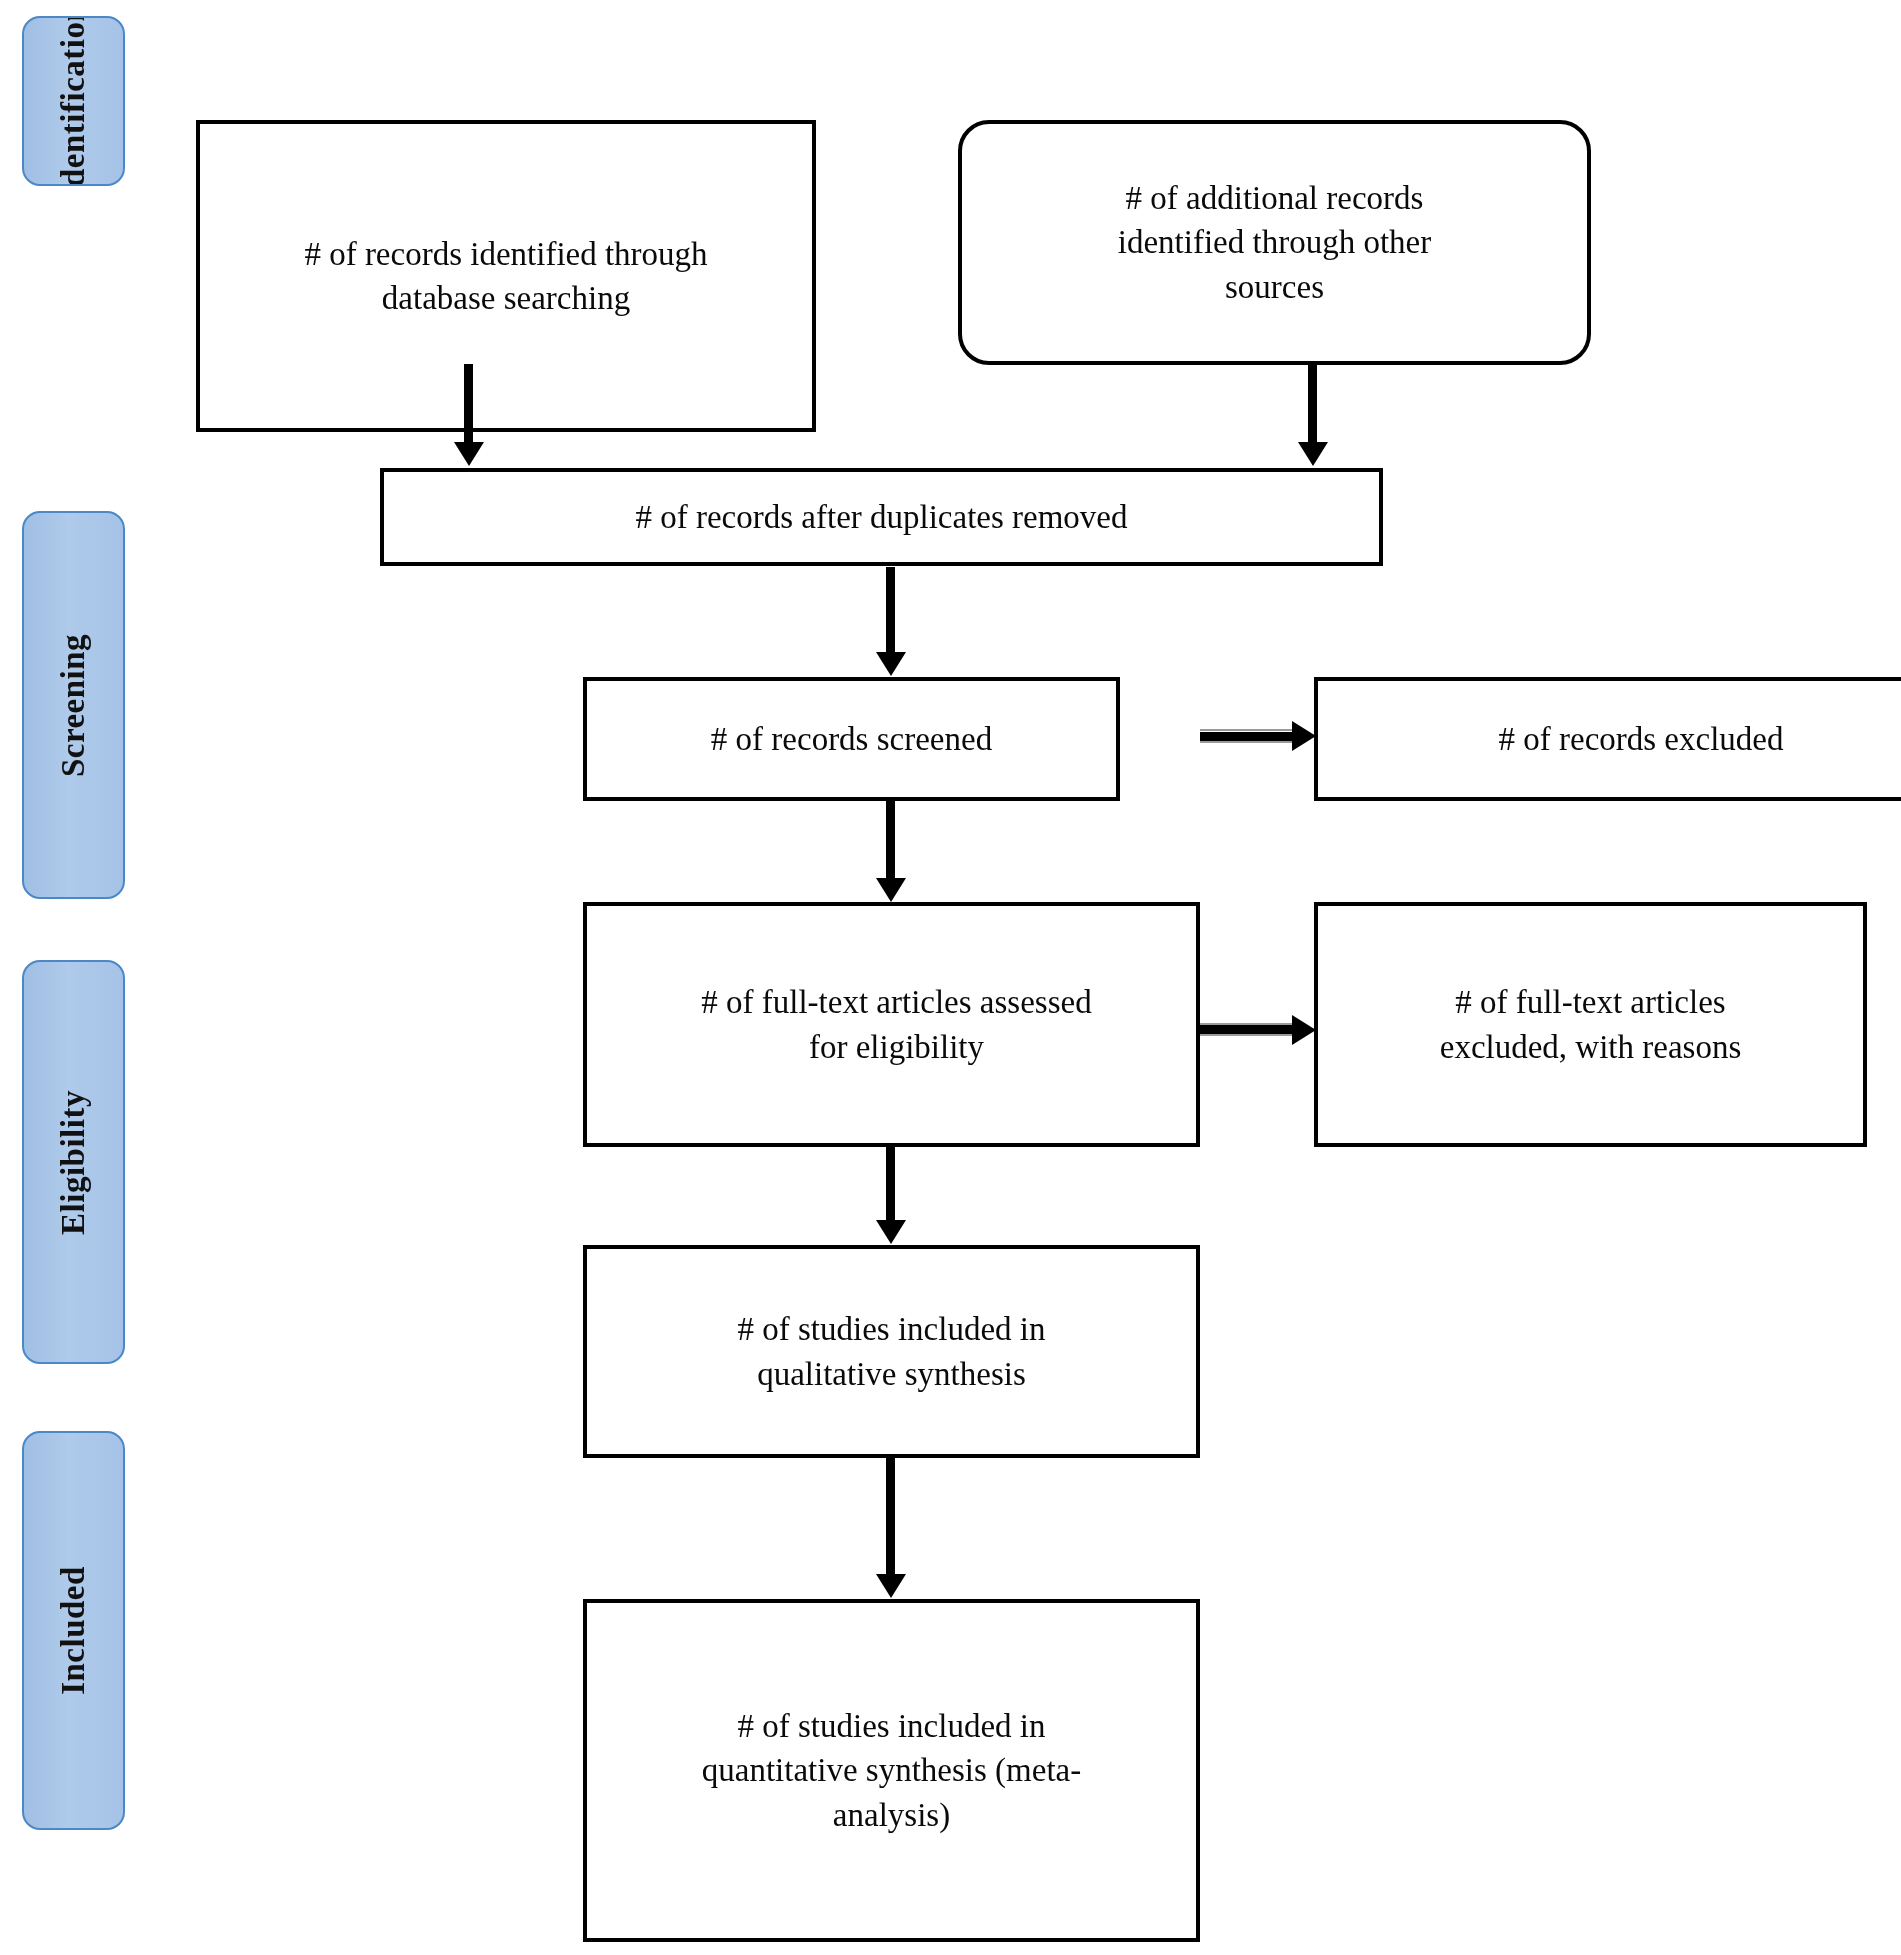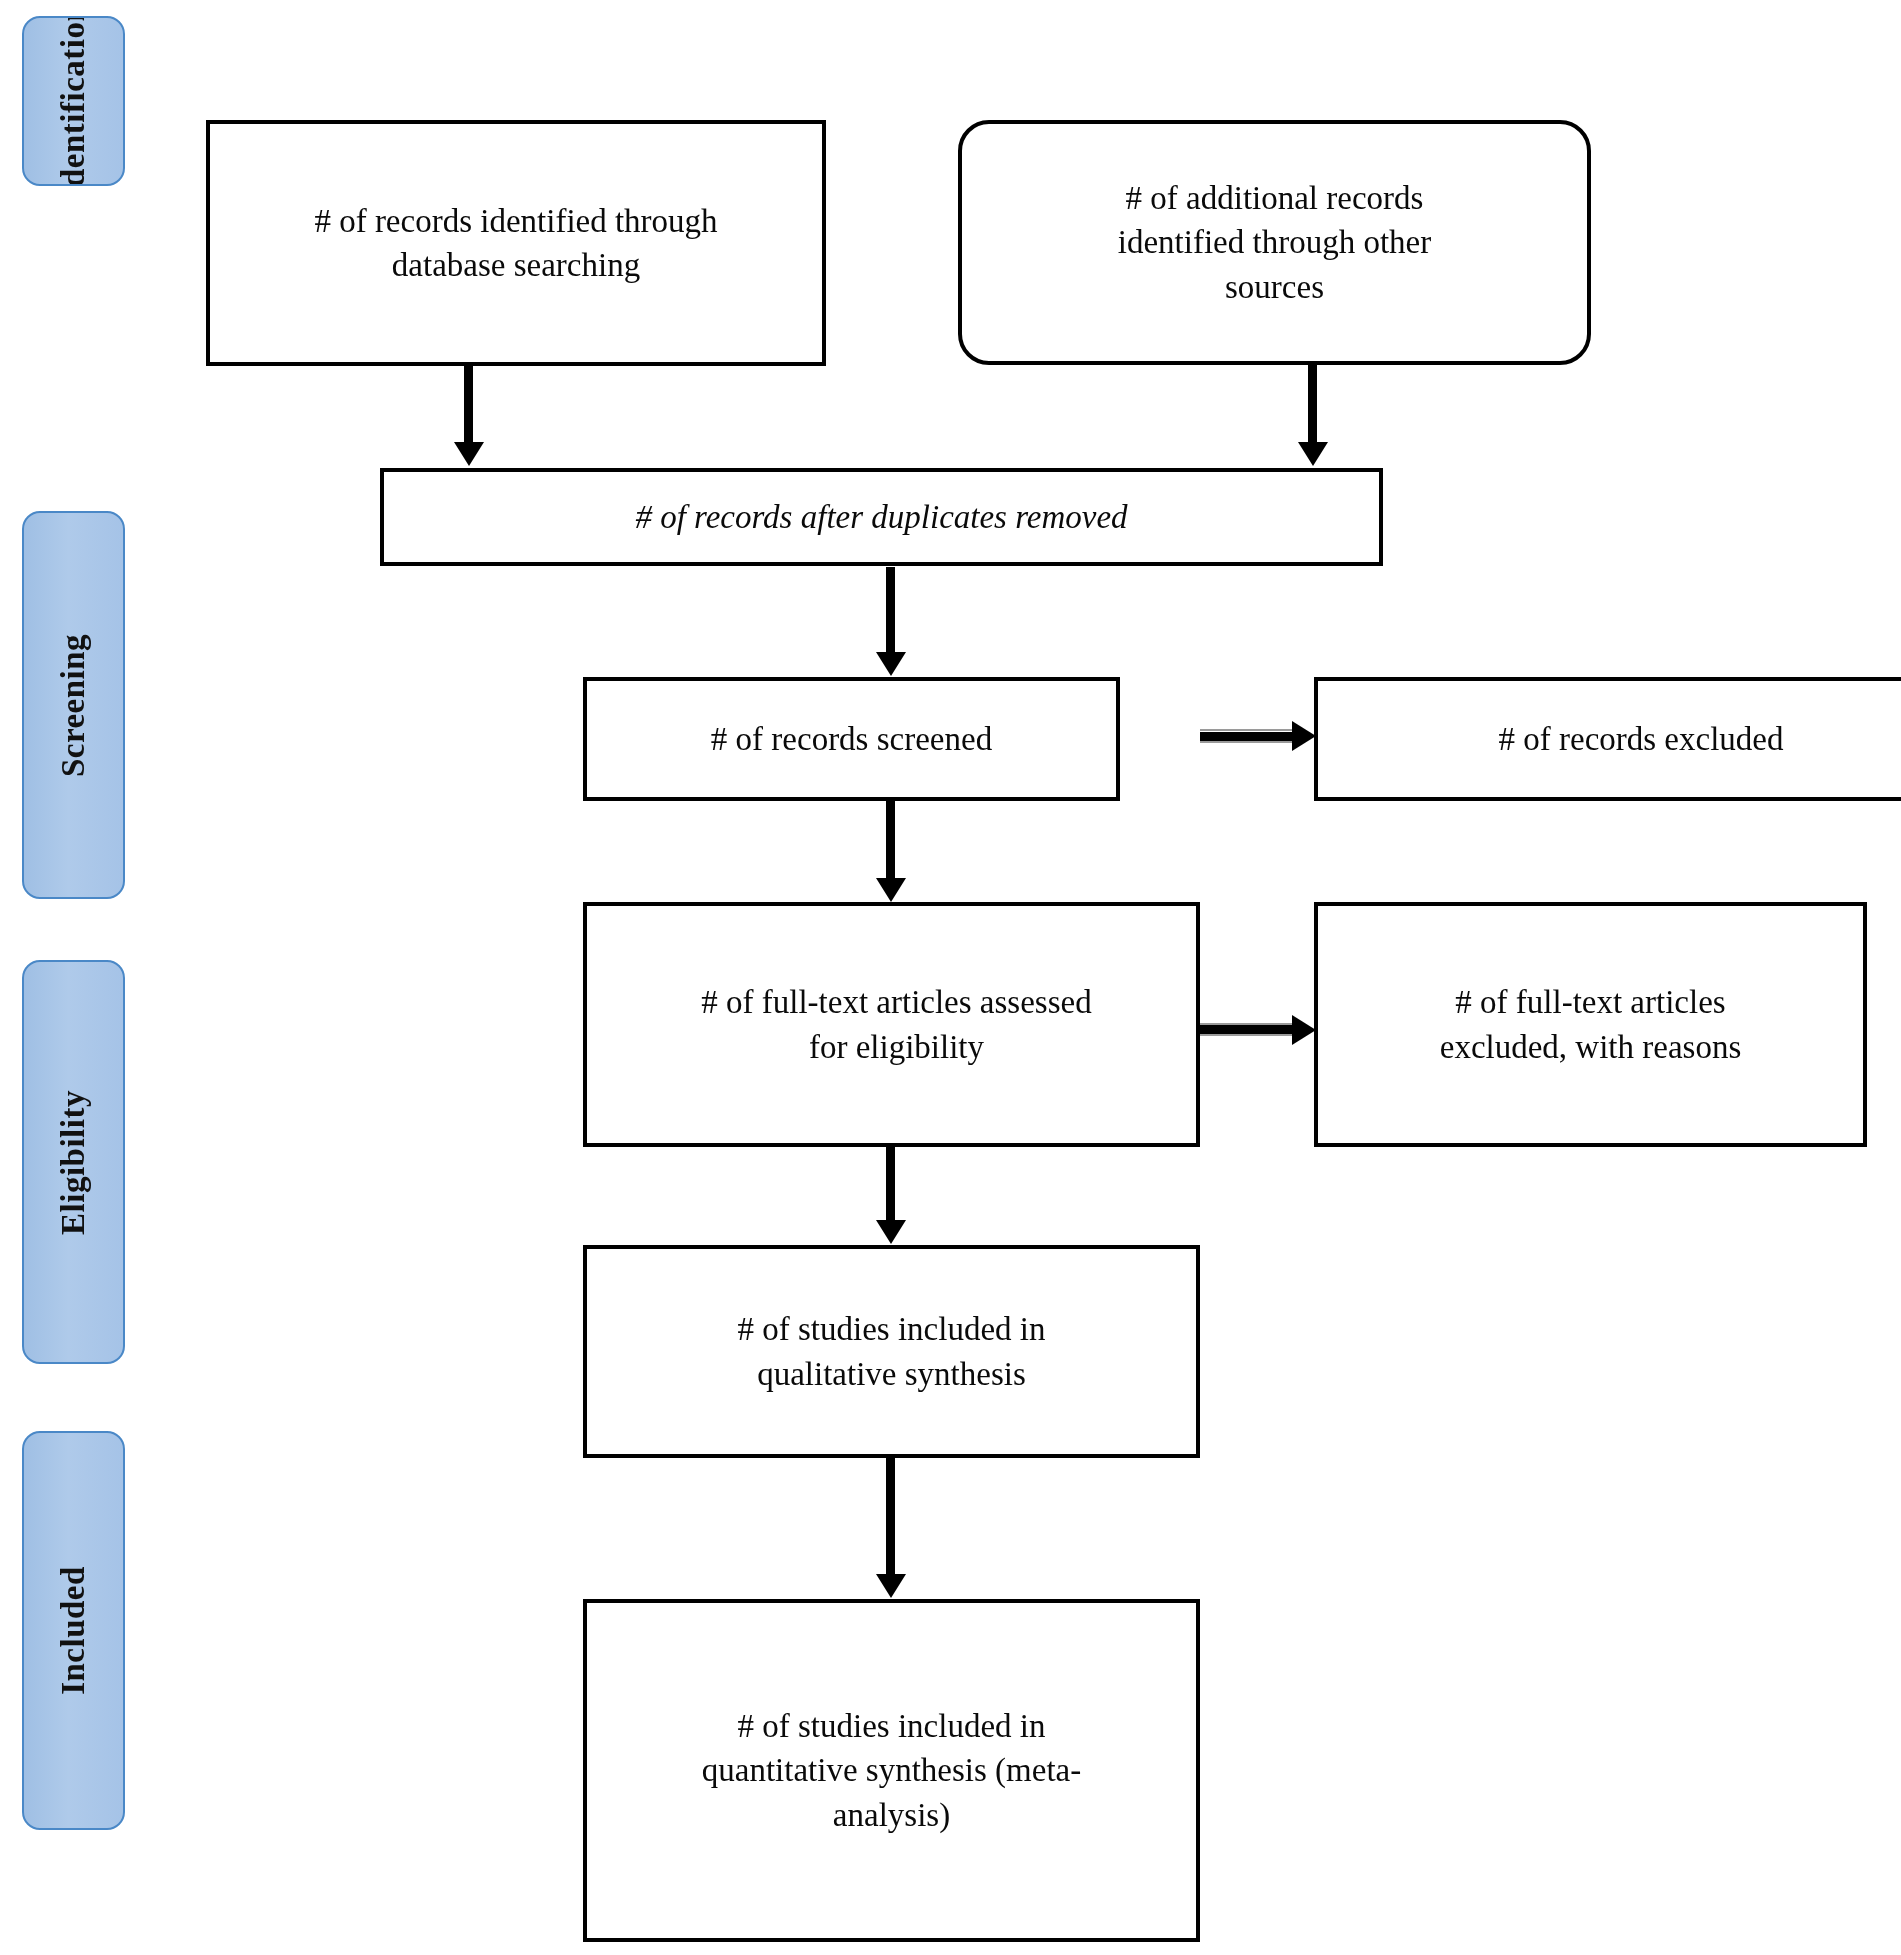--- a/index.html
+++ b/index.html
@@ -108,32 +108,32 @@
   </div>
 
   <div class="stage" style="left:22.3px; top:960px; width:103px; height:404px;">
     <span class="stage-label">Eligibility</span>
   </div>
 
   <div class="stage" style="left:22.3px; top:1431px; width:103px; height:399px;">
     <span class="stage-label">Included</span>
   </div>
 
-  <div class="fbox" style="left:206px; top:120px; width:620px; height:246px;">
+  <div class="fbox" style="left:196px; top:120px; width:620px; height:312px;">
     <span class="fbox-text"># of records identified through
 database searching</span>
   </div>
 
   <div class="fbox" style="left:958px; top:120px; width:633px; height:245px;border-radius:31px;">
     <span class="fbox-text"># of additional records
 identified through other
 sources</span>
   </div>
 
-  <div class="fbox" style="left:380px; top:468px; width:1003px; height:98px;font-style:italic;">
+  <div class="fbox" style="left:380px; top:468px; width:1003px; height:98px;">
     <span class="fbox-text"># of records after duplicates removed</span>
   </div>
 
   <div class="fbox" style="left:583px; top:677px; width:537px; height:124px;">
     <span class="fbox-text"># of records screened</span>
   </div>
 
   <div class="fbox" style="left:1314px; top:677px; width:654px; height:124px;">
     <span class="fbox-text"># of records excluded</span>
   </div>

